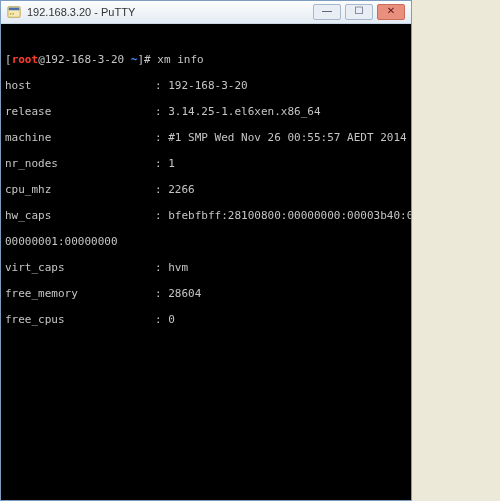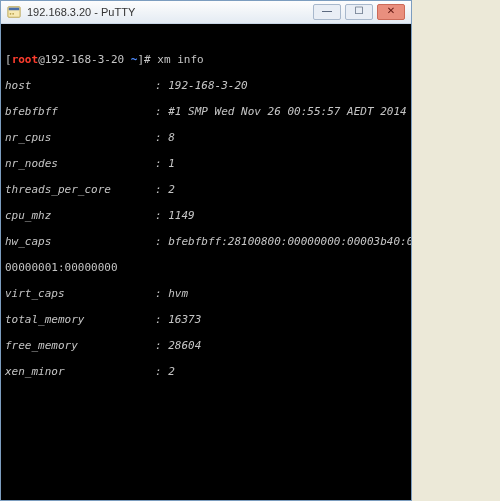--- a/index.html
+++ b/index.html
@@ -7,21 +7,21 @@
   .titlebar{height:22px;background:linear-gradient(#fdfdfd,#e4ebf3);display:flex;align-items:center;padding:0 6px;font-size:11px;color:#333;border-bottom:1px solid #c9d6e6;}
   .titlebar .icon{width:14px;height:14px;margin-right:6px;display:flex;align-items:center;justify-content:center;}
   .titlebar .icon svg{width:14px;height:14px;}
   .titlebar .spacer{flex:1;}
   .titlebar .ctl{width:26px;height:14px;margin-left:4px;background:#e9eef5;border:1px solid #a8b8cc;border-radius:2px;font-size:10px;line-height:12px;text-align:center;color:#30405a;}
   .titlebar .ctl.close{background:#e98f7e;color:#601510;border-color:#cc6a58;}
   .term{flex:1;background:#000;color:#c5c5c5;font-family:Consolas,Menlo,"DejaVu Sans Mono",monospace;font-size:11px;line-height:13px;white-space:pre;overflow:hidden;padding:16px 2px 2px 4px;}
   .pr-red{color:#ff3d2e;font-weight:bold;}
   .pr-blue{color:#4f8dff;font-weight:bold;}
   .pr-w{color:#c5c5c5;}
-  .kv{display:block;font-style:italic;}
+  .kv{display:block;}
   .k{color:#c5c5c5;display:inline-block;width:150px;}
   .v{color:#c5c5c5;}
   .line{display:block;height:13px;}
 </style>
 </head>
 <body>
 
 <div class="window">
   <div class="titlebar">
     <span class="icon">
@@ -35,31 +35,29 @@
     <span>192.168.3.20 - PuTTY</span>
     <span class="spacer"></span>
     <span class="ctl">—</span>
     <span class="ctl">☐</span>
     <span class="ctl close">✕</span>
   </div>
 
   <div class="term">
 <span class="line"><span class="pr-w">[</span><span class="pr-red">root</span><span class="pr-w">@</span><span class="pr-w">192-168-3-20</span> <span class="pr-blue">~</span><span class="pr-w">]# </span><span class="pr-w">xm info</span></span>
 <span class="kv"><span class="k">host</span>: <span class="v">192-168-3-20</span></span>
-<span class="kv"><span class="k">bfebfbff</span>: <span class="v">#1 SMP Wed Nov 26 00:55:57 AEDT 2014</span></span>
-<span class="kv"><span class="k">nr_cpus</span>: <span class="v">8</span></span>
+<span class="kv"><span class="k">release</span>: <span class="v">3.14.25-1.el6xen.x86_64</span></span>
+<span class="kv"><span class="k">machine</span>: <span class="v">#1 SMP Wed Nov 26 00:55:57 AEDT 2014</span></span>
 <span class="kv"><span class="k">nr_nodes</span>: <span class="v">1</span></span>
-<span class="kv"><span class="k">threads_per_core</span>: <span class="v">2</span></span>
-<span class="kv"><span class="k">cpu_mhz</span>: <span class="v">1149</span></span>
+<span class="kv"><span class="k">cpu_mhz</span>: <span class="v">2266</span></span>
 <span class="kv"><span class="k">hw_caps</span>: <span class="v">bfebfbff:28100800:00000000:00003b40:009ce3bd:00000000:</span></span>
 <span class="line"><span class="v">00000001:00000000</span></span>
 <span class="kv"><span class="k">virt_caps</span>: <span class="v">hvm</span></span>
-<span class="kv"><span class="k">total_memory</span>: <span class="v">16373</span></span>
 <span class="kv"><span class="k">free_memory</span>: <span class="v">28604</span></span>
-<span class="kv"><span class="k">xen_minor</span>: <span class="v">2</span></span>
+<span class="kv"><span class="k">free_cpus</span>: <span class="v">0</span></span>
 
 
 
 
 
 
 
 
 
 

